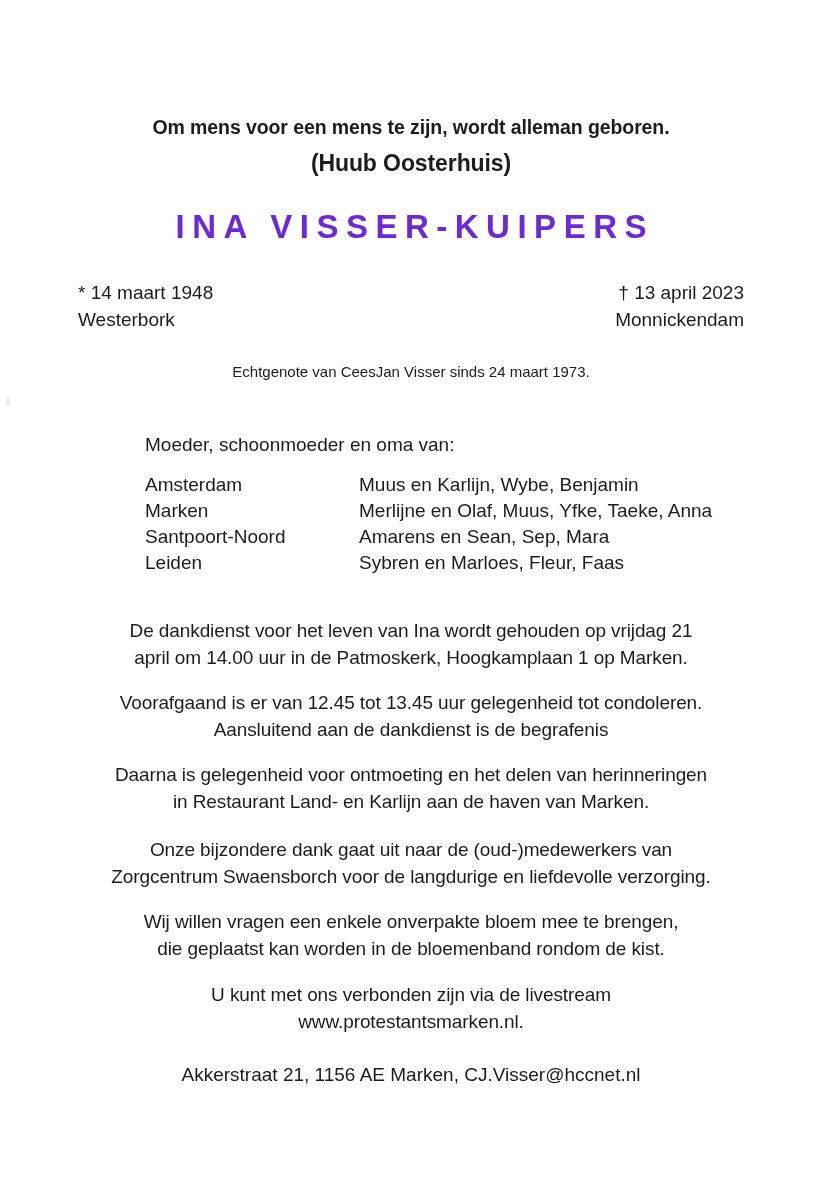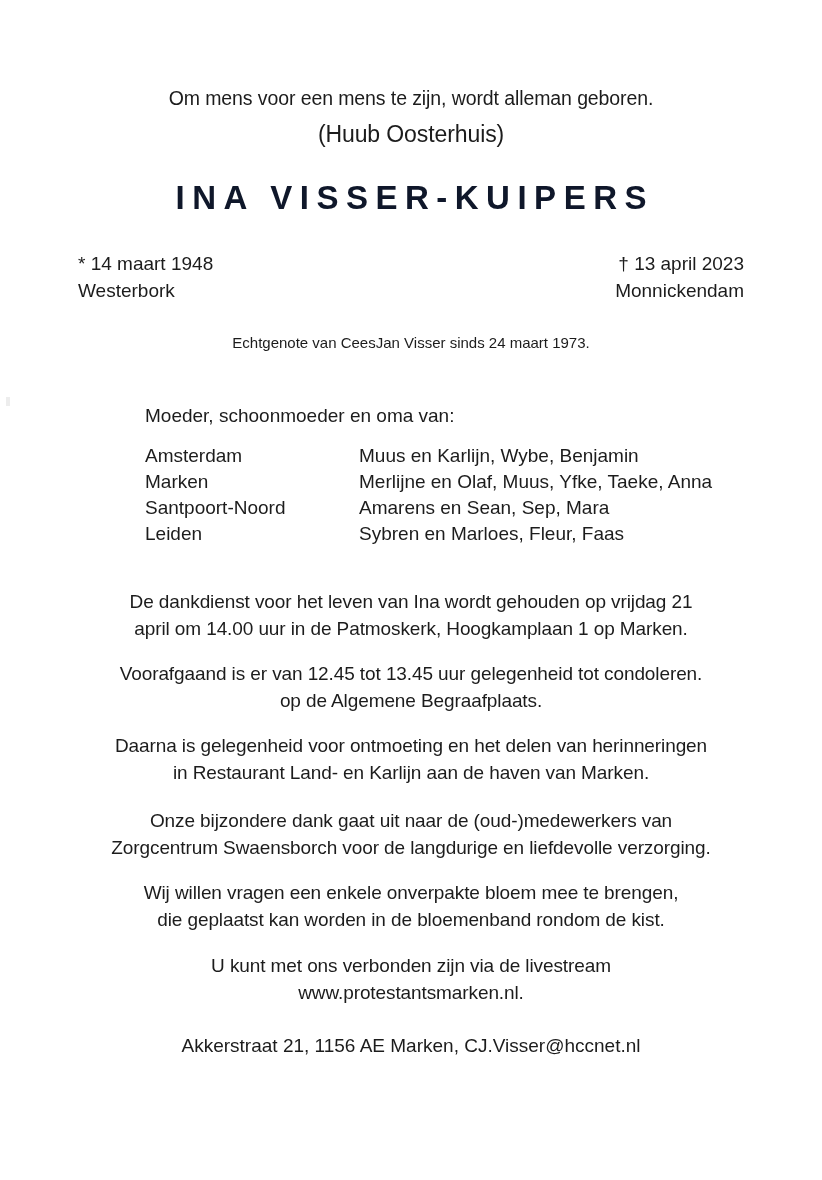--- a/index.html
+++ b/index.html
@@ -33,25 +33,25 @@
     top: 397px;
     width: 4px;
     height: 9px;
     background: #ededed;
   }
 
   .center { text-align: center; }
 
   
   .poem {
-    padding-top: 85px;
+    padding-top: 114px;
     font-size: 19.5px;
     line-height: 27px;
     letter-spacing: -0.1px;
-    font-weight: 400;
+    font-weight: 700;
   }
   .poem-attrib {
     margin-top: 9px;
     font-size: 23px;
     line-height: 26px;
   }
 
   
   .intro {
     margin-top: 24px;
@@ -61,21 +61,21 @@
   }
 
   
   .deceased-name {
     margin-top: 31px;
     font-size: 33px;
     font-weight: 700;
     letter-spacing: 7.5px;
     line-height: 40px;
     text-indent: 7.5px;
-    color: #0f172a;
+    color: #6d28d9;
   }
 
   
   .dates {
     display: flex;
     justify-content: space-between;
     align-items: flex-start;
     margin-top: 32px;
     font-size: 19px;
     line-height: 27px;
@@ -190,21 +190,21 @@
 
   <div class="details center">
 
     <p class="para">
       <span class="line">De dankdienst voor het leven van Ina wordt gehouden op vrijdag 21</span>
       <span class="line">april om 14.00 uur in de Patmoskerk, Hoogkamplaan 1 op Marken.</span>
     </p>
 
     <p class="para">
       <span class="line">Voorafgaand is er van 12.45 tot 13.45 uur gelegenheid tot condoleren.</span>
-      <span class="line">op de Algemene Begraafplaats.</span>
+      <span class="line">Aansluitend aan de dankdienst is de begrafenis</span>
     </p>
 
     <p class="para">
       <span class="line">Daarna is gelegenheid voor ontmoeting en het delen van herinneringen</span>
       <span class="line">in Restaurant Land- en Karlijn aan de haven van Marken.</span>
     </p>
 
     <p class="para para-thanks">
       <span class="line">Onze bijzondere dank gaat uit naar de (oud-)medewerkers van</span>
       <span class="line">Zorgcentrum Swaensborch voor de langdurige en liefdevolle verzorging.</span>

